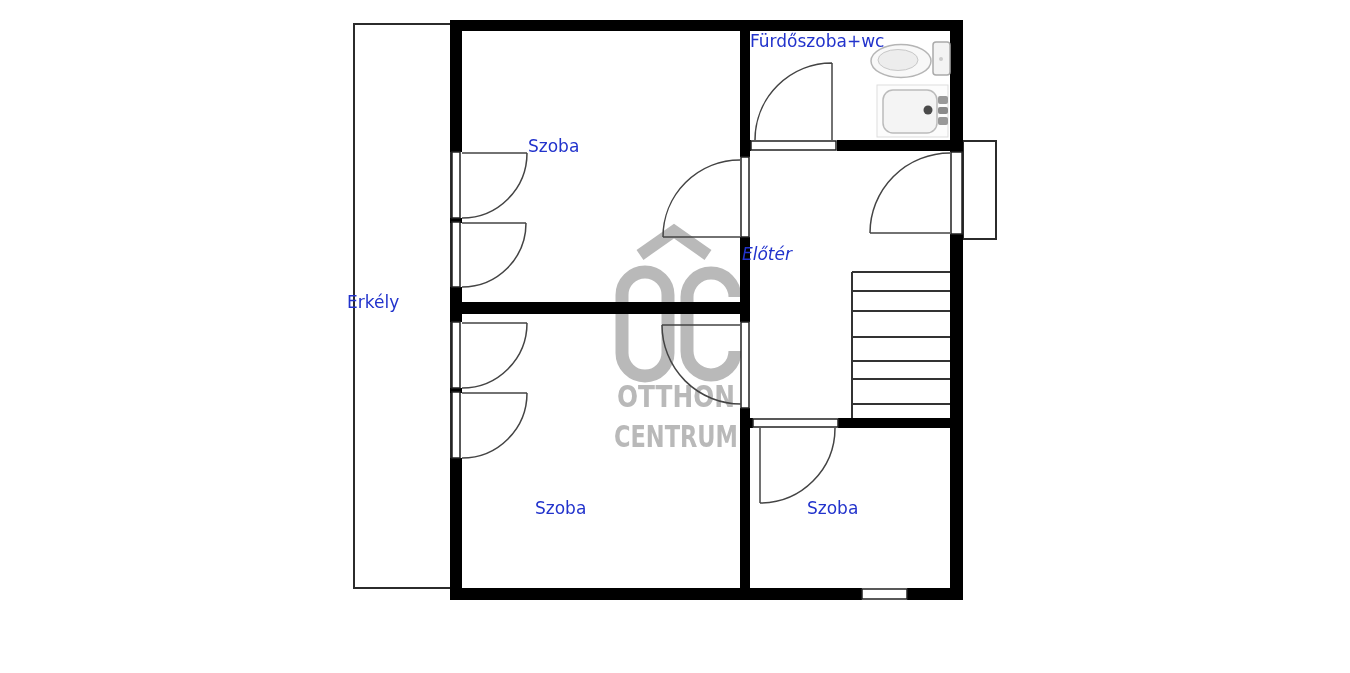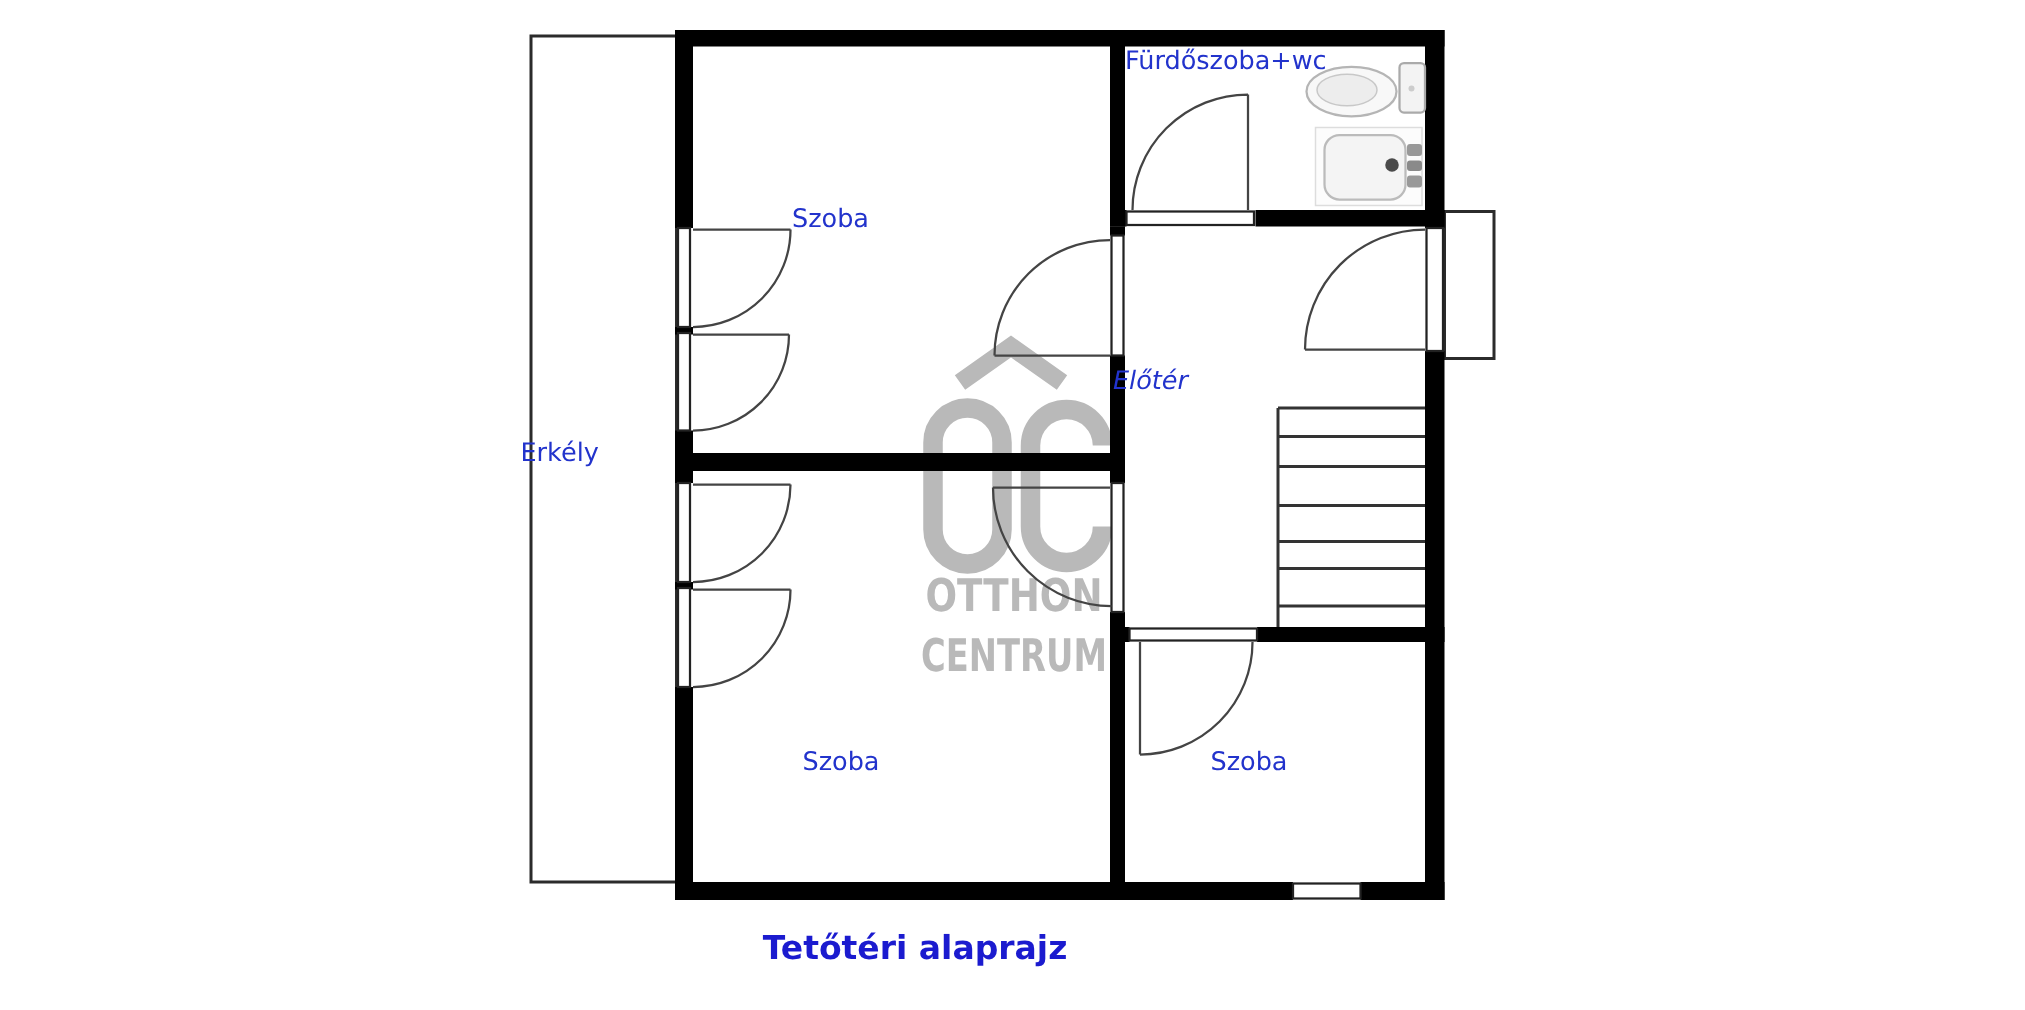--- a/index.html
+++ b/index.html
@@ -146,15 +146,14 @@
     </g>
   </svg>
 
   <div class="room-label" style="left:528px; top:136px;">Szoba</div>
   <div class="room-label" style="left:347px; top:244px;margin-top:48px;">Erkély</div>
   <div class="room-label left-align" style="left:750px; top:31px;">Fürdőszoba+wc</div>
   <div class="room-label" style="left:742px; top:244px;font-style:italic;">Előtér</div>
   <div class="room-label" style="left:535px; top:498px;">Szoba</div>
   <div class="room-label" style="left:807px; top:498px;">Szoba</div>
 
-  <div class="plan-title">Tetőtéri alaprajz</div>
 
 </div>
 
 </body></html>

